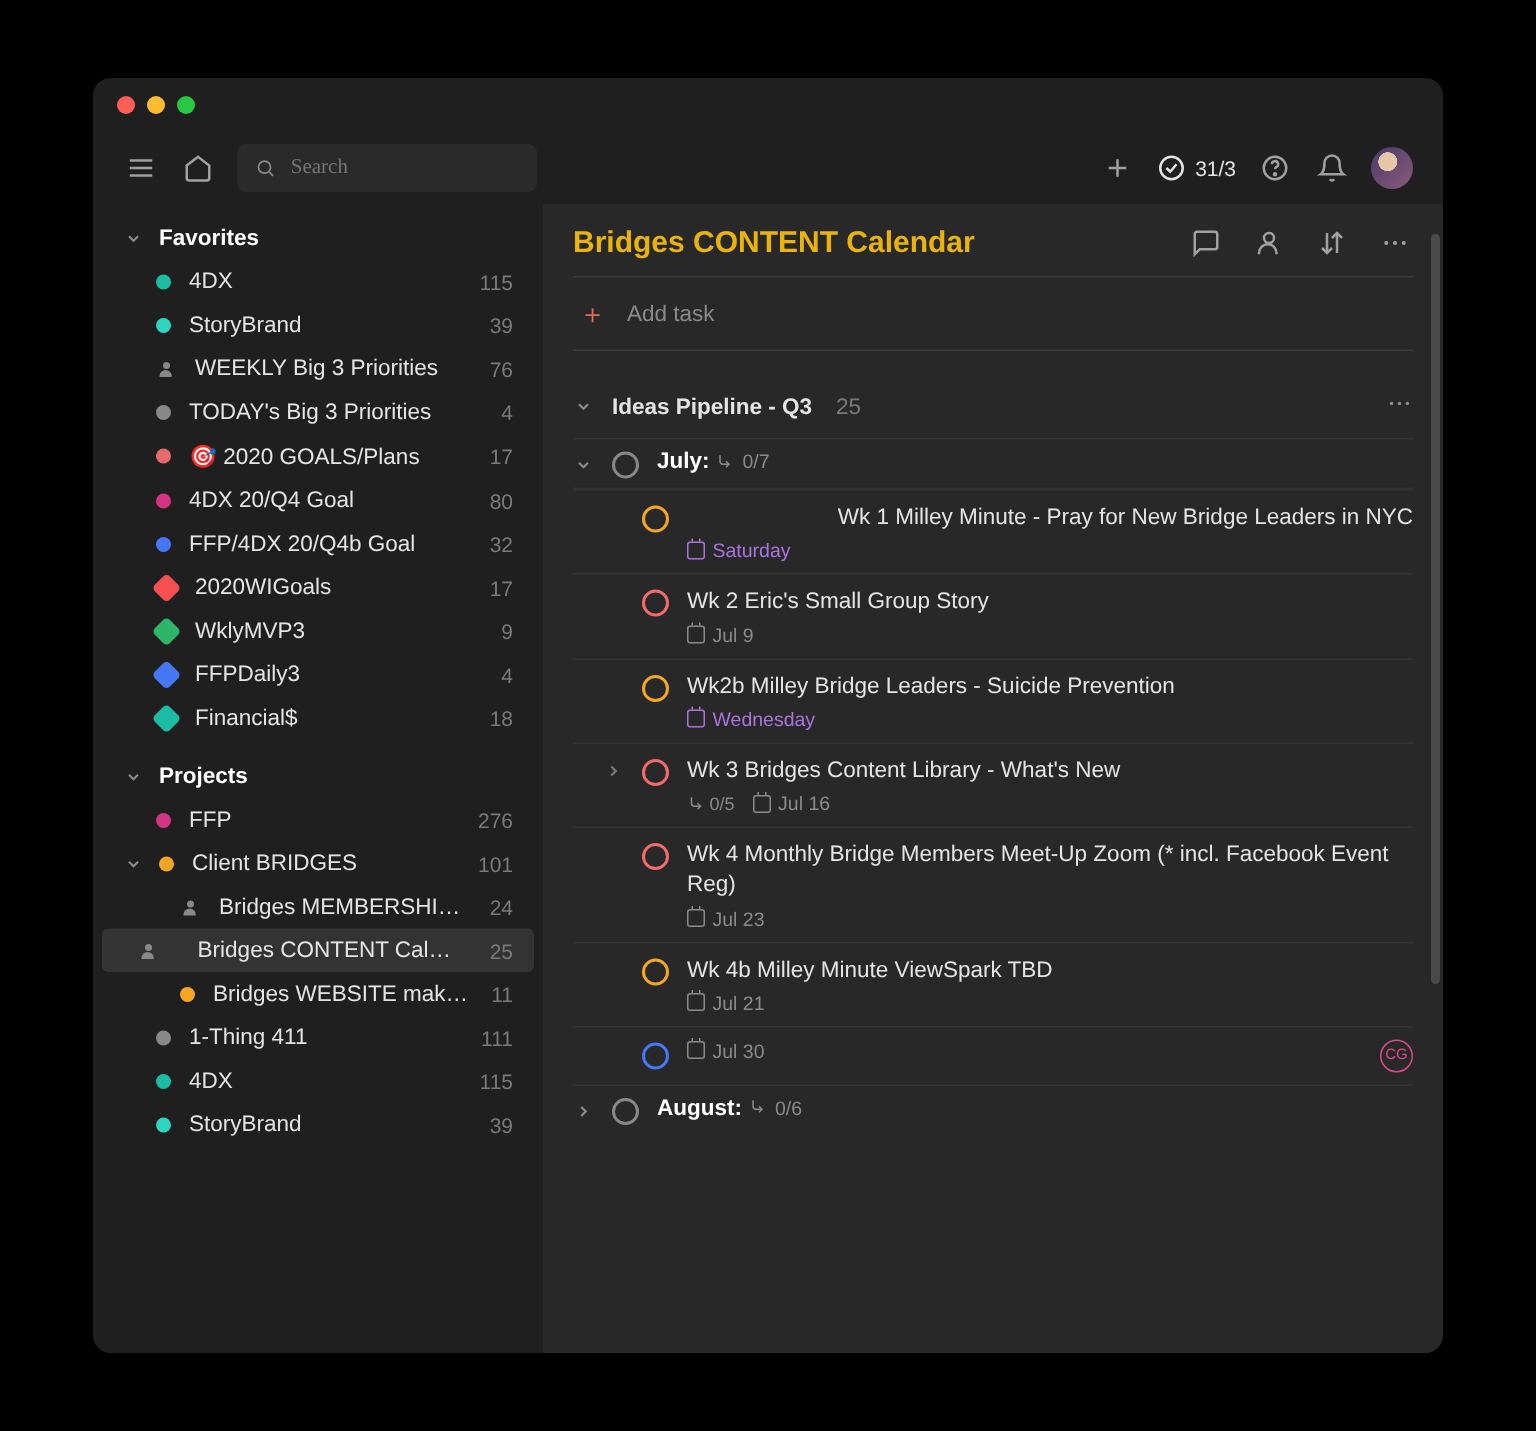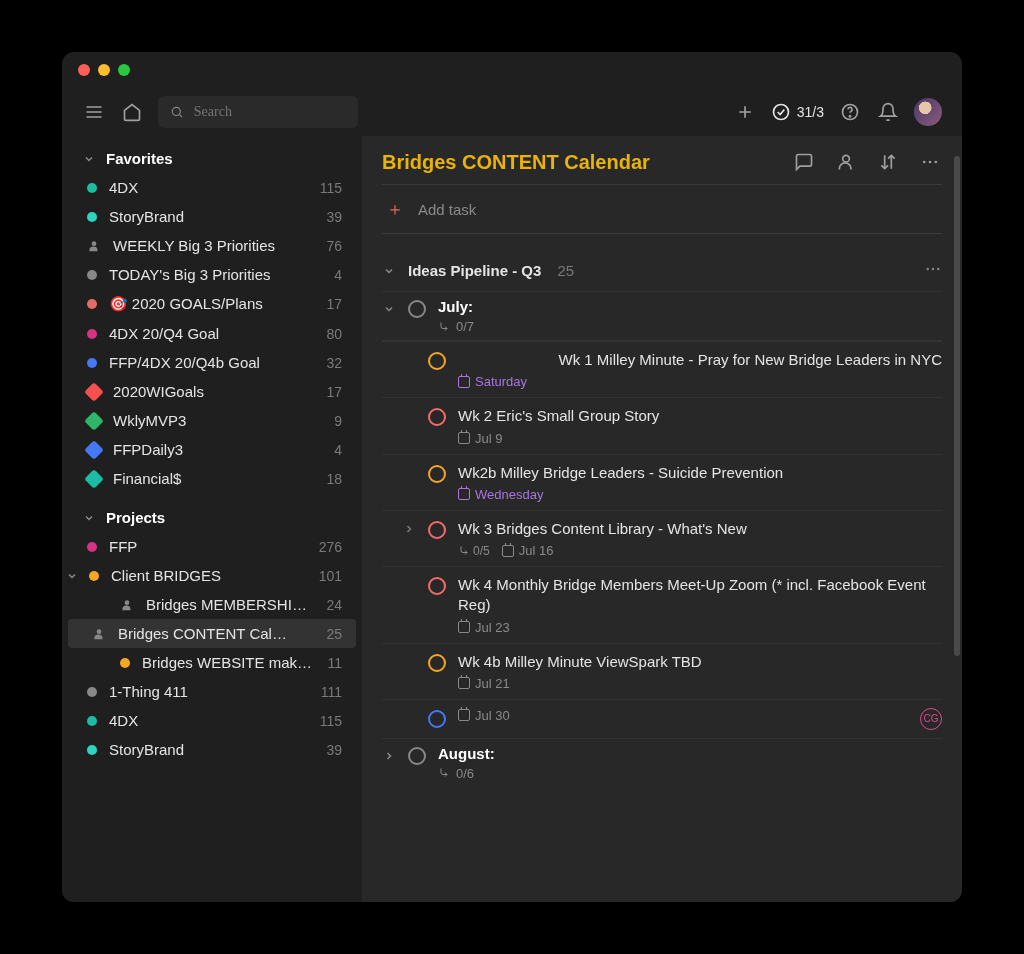--- a/index.html
+++ b/index.html
@@ -97,23 +97,23 @@
     color:#fff;
   }
   .nav-row {
     display:flex; align-items:center;
     padding: 6px 20px;
     gap:12px;
     font-size:15px;
     color:#e4e4e4;
     cursor:pointer;
   }
-  .nav-row.indent1 { padding-left: 25px; }
+  .nav-row.indent1 { padding-left: 42px; }
   .nav-row.indent2 { padding-left: 58px; }
-  .nav-row.selected { background:#333; border-radius:4px; margin:0 6px; padding-left:24px; padding-right:14px;}
+  .nav-row.selected { background:#333; border-radius:4px; margin:0 6px; padding-left:24px; padding-right:14px;text-align:center;}
   .dot {
     width:10px; height:10px; border-radius:50%;
     flex-shrink:0;
   }
   .tag-shape {
     width:14px; height:14px;
     transform: rotate(-45deg);
     border-radius: 3px 3px 3px 3px;
     position: relative;
     flex-shrink:0;
@@ -171,21 +171,21 @@
   .group-count { color:#7a7a7a; font-weight:400; margin-left:4px;}
   .group-more { margin-left:auto; color:#8a8a8a; letter-spacing:2px; cursor:pointer;}
   .month-row {
     display:flex; align-items:flex-start; gap:12px;
     padding: 6px 0;
   }
   .month-circle {
     width:18px; height:18px; border-radius:50%;
     border:2px solid #888; flex-shrink:0; margin-top:2px;
   }
-  .month-content { display:flex; flex-direction:column; gap:4px;}
+  .month-content { display:flex; flex-direction:row; gap:4px;}
   .month-title { font-weight:600; font-size:15px; color:#fff;}
   .subtasks-meta {
     display:flex; align-items:center; gap:6px;
     font-size:13px; color:#8a8a8a;
   }
   .task-row {
     display:flex; align-items:flex-start; gap:12px;
     padding: 8px 0 8px 46px;
     border-top:1px solid #333;
   }

